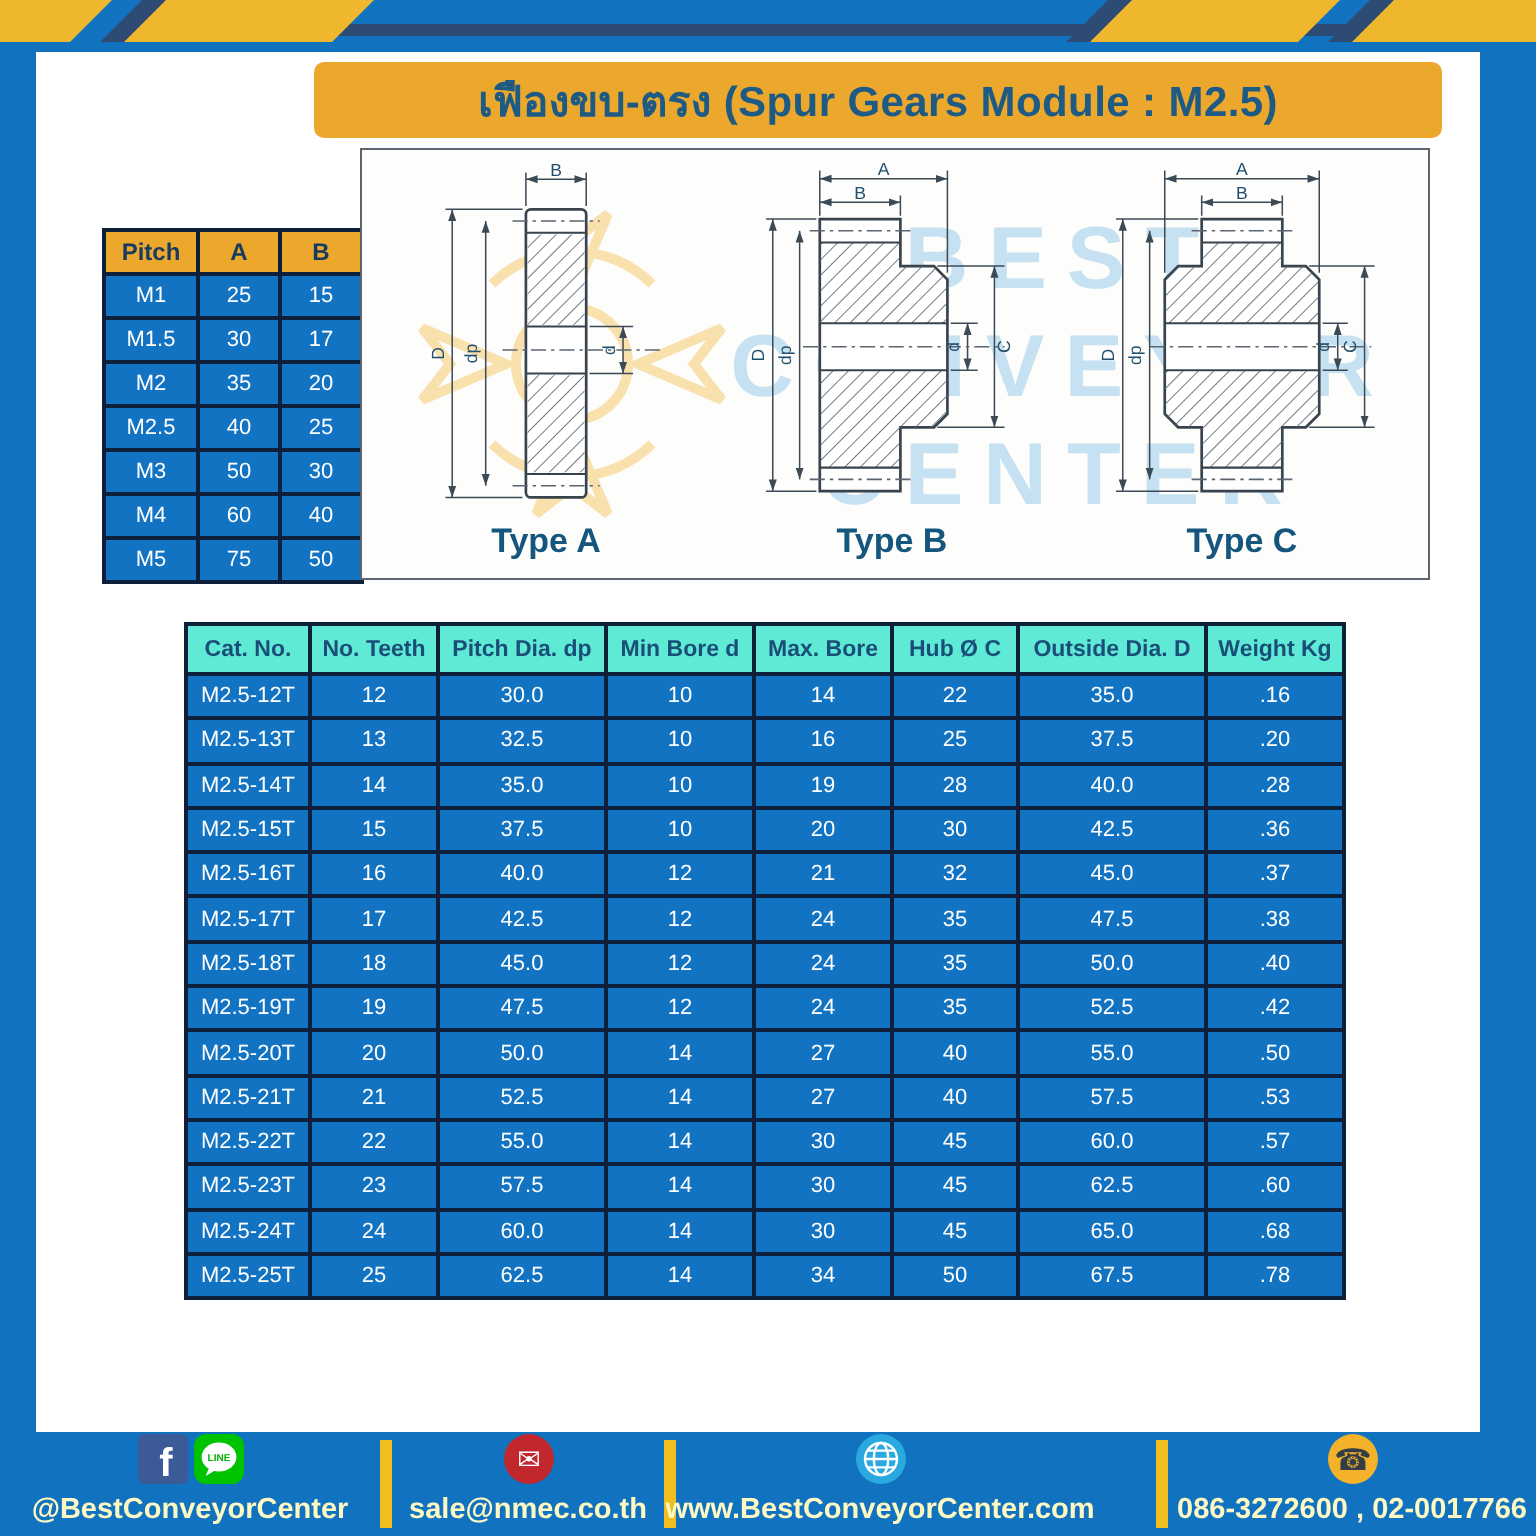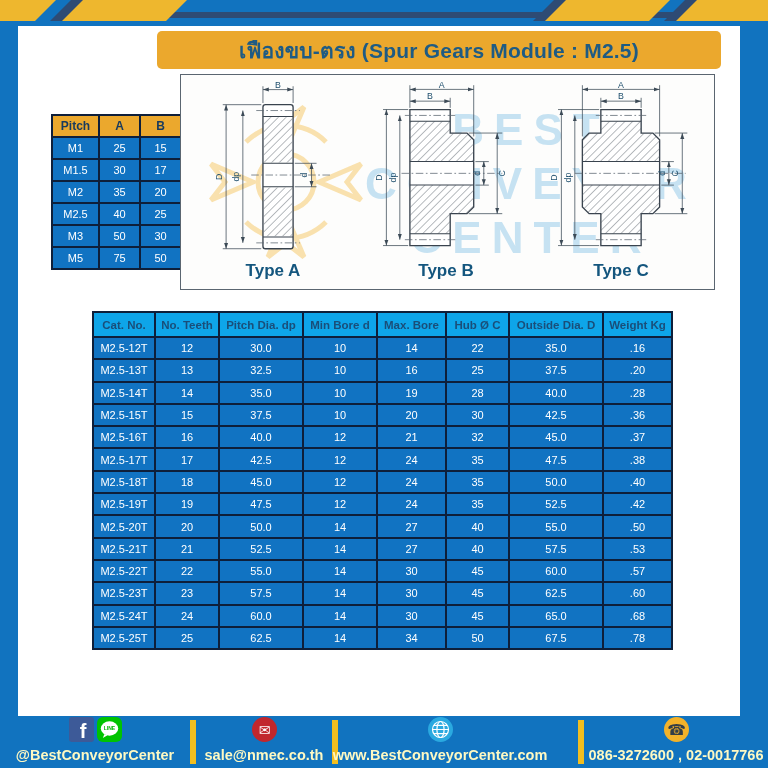--- a/index.html
+++ b/index.html
@@ -24,21 +24,21 @@
   .wm-text{position:absolute;left:150px;top:28px;width:400px;color:rgba(72,166,217,.30);
          font-size:44px;font-weight:bold;letter-spacing:10px;line-height:54px;text-align:center;}
   .gear-svg{position:absolute;top:6px;}
   .type-label{position:absolute;top:183px;height:26px;display:flex;align-items:center;justify-content:center;
          color:#14567E;font-size:17px;font-weight:bold;}
   svg text{font-family:"Liberation Sans",sans-serif;font-size:10.5px;fill:#20506E;}
   
   .main-wrap{position:absolute;left:74px;top:285px;}
   .main-table{width:579px;}
   .main-table th,.main-table td{border:2px solid #0E1F3A;text-align:center;padding:0;}
-  .main-table th{background:#0ea5e9;color:#1A4E79;font-size:11.5px;height:23px;margin-top:46px;}
+  .main-table th{background:#5eead4;color:#1A4E79;font-size:11.5px;height:23px;margin-top:46px;}
   .main-table td{background:#1173C2;color:#ffffff;font-size:11px;height:20.3px;}
   
   .footer{position:absolute;left:0;top:716px;width:768px;height:52px;background:#1173BF;}
   .f-sec{position:absolute;top:0;height:52px;display:flex;flex-direction:column;align-items:center;justify-content:flex-start;}
   .f-icons{display:flex;gap:3px;height:27px;align-items:center;margin-top:2px;}
   .f-text{color:#fef9c3;font-weight:bold;font-size:14.5px;margin-top:2px;white-space:nowrap;}
   .f-div{position:absolute;top:4px;width:6px;height:44px;background:#F2BE1F;}
 </style>
 </head>
 <body>
@@ -111,20 +111,25 @@
             </tr>
             <tr>
               <td>M2.5</td>
               <td>40</td>
               <td>25</td>
             </tr>
             <tr>
               <td>M3</td>
               <td>50</td>
               <td>30</td>
+            </tr>
+            <tr>
+              <td>M4</td>
+              <td>60</td>
+              <td>40</td>
             </tr>
             <tr>
               <td>M5</td>
               <td>75</td>
               <td>50</td>
             </tr>
           </tbody>
       </table>
     </div>
 

